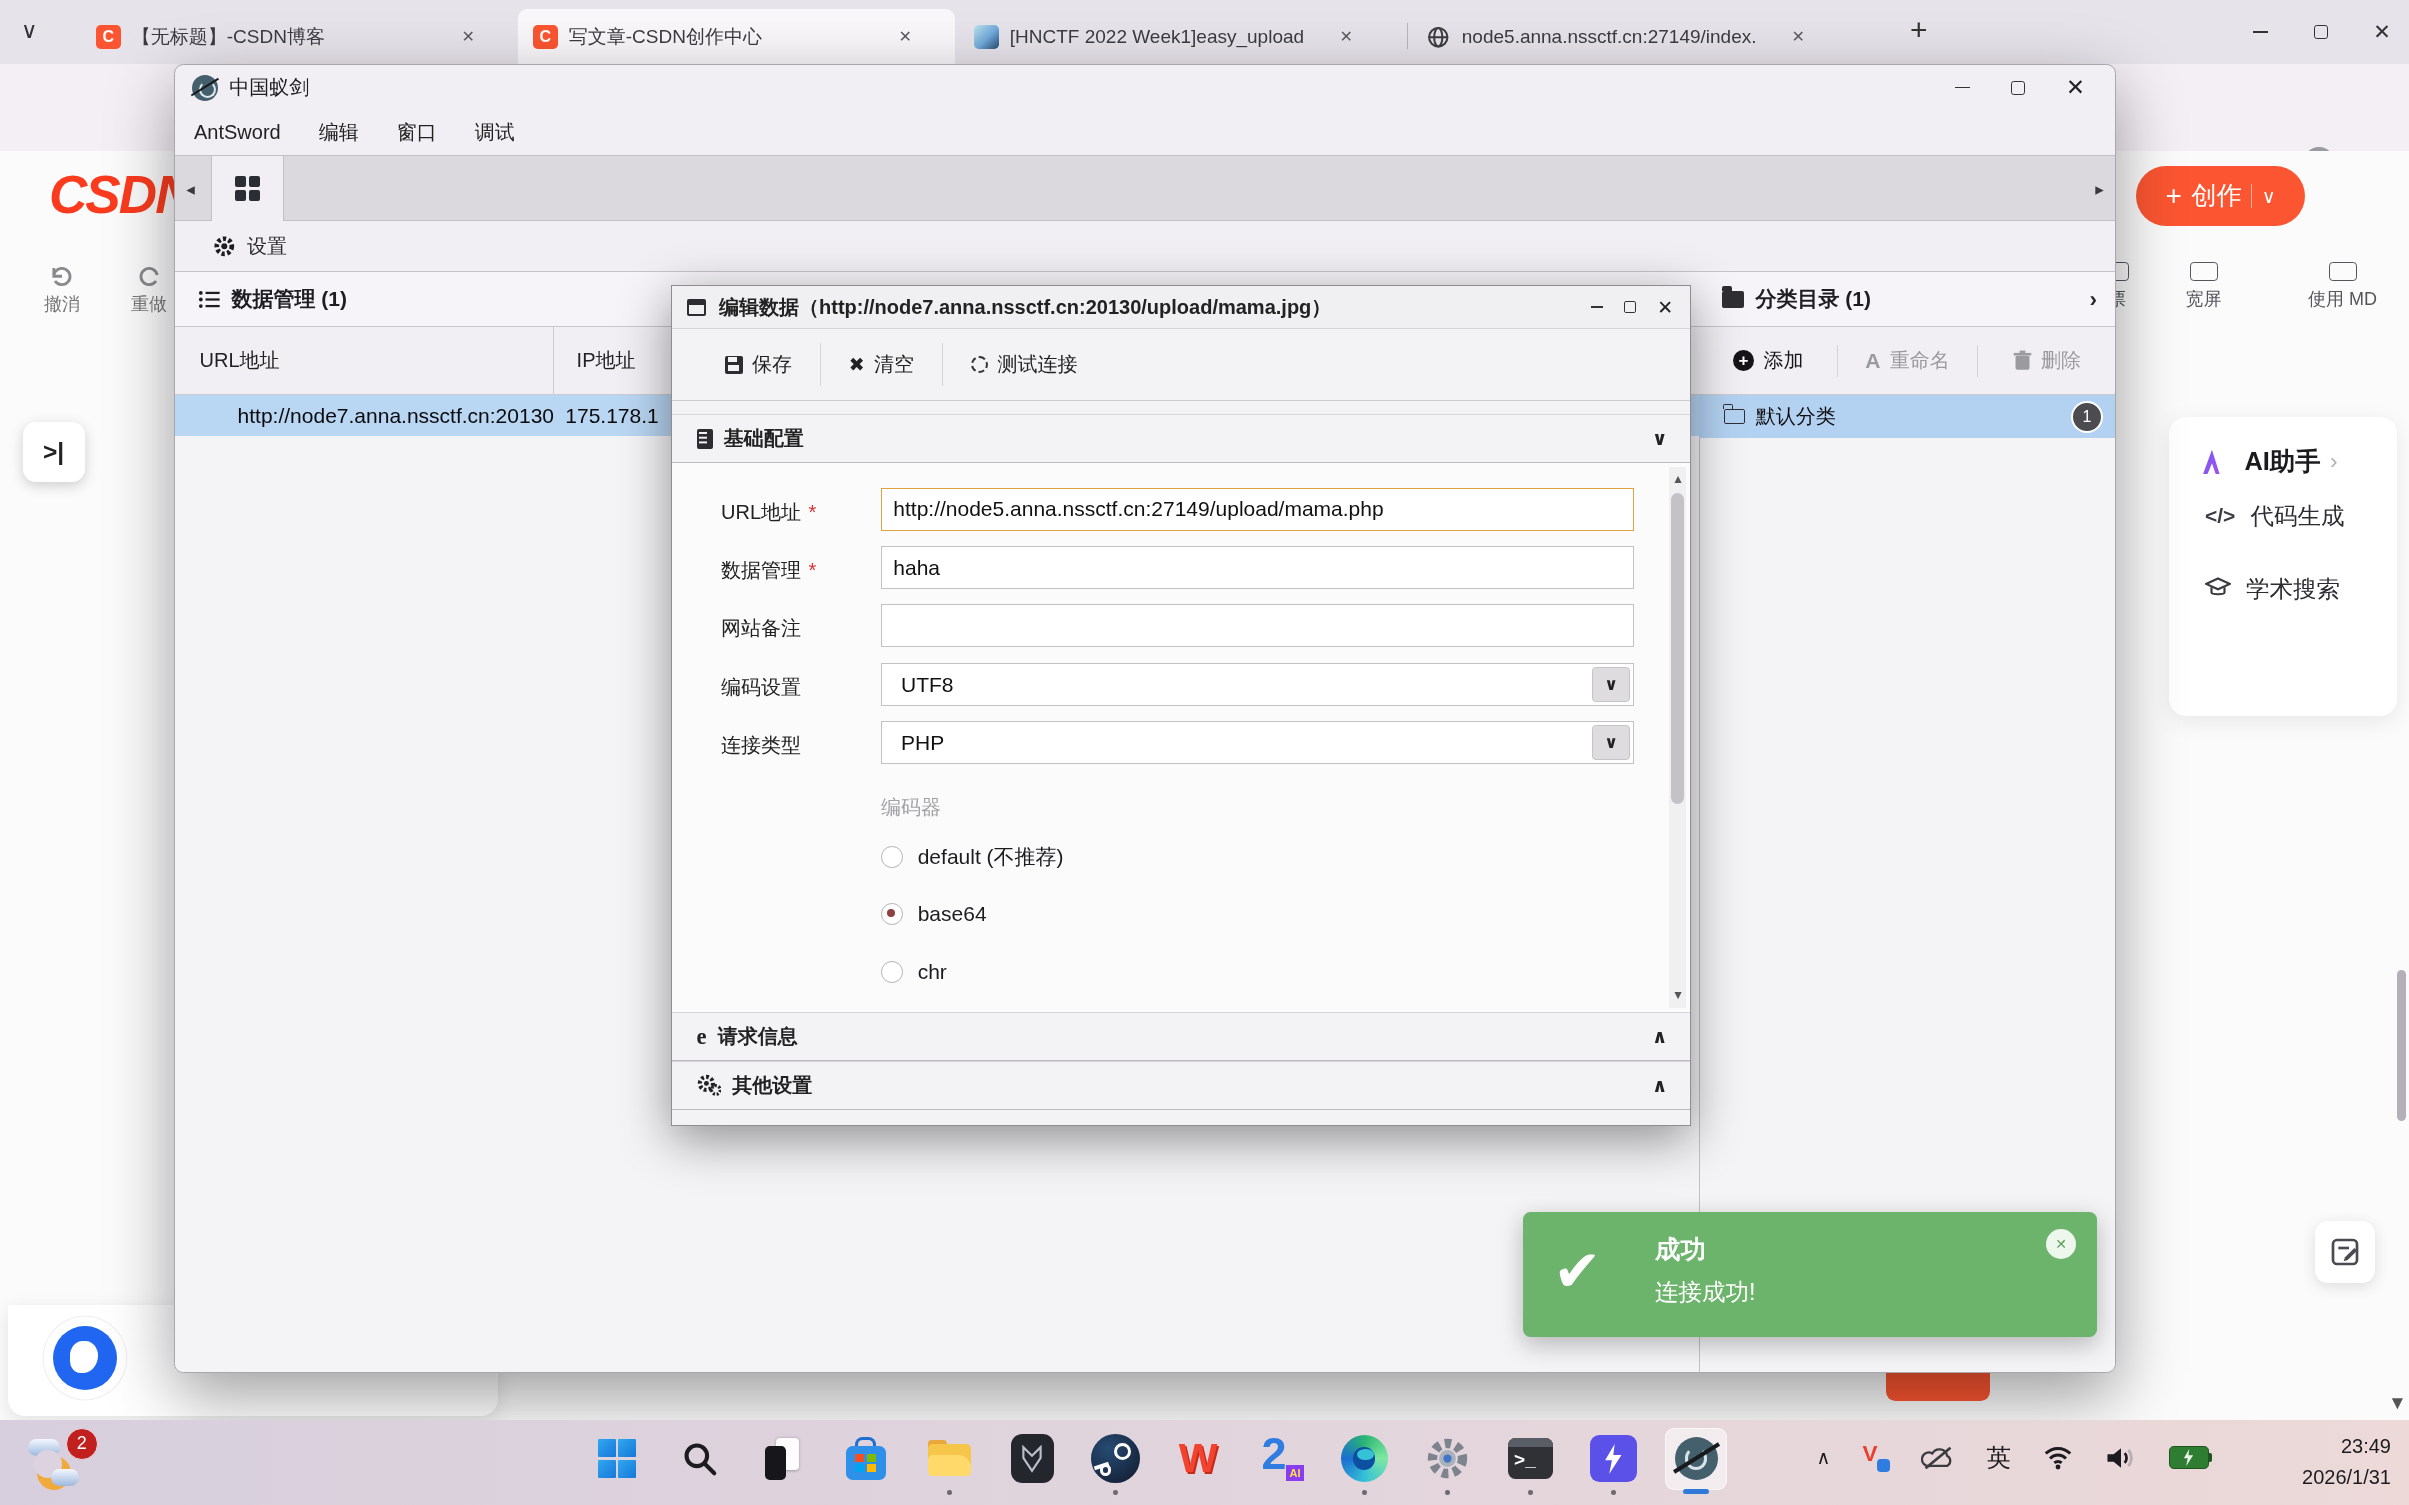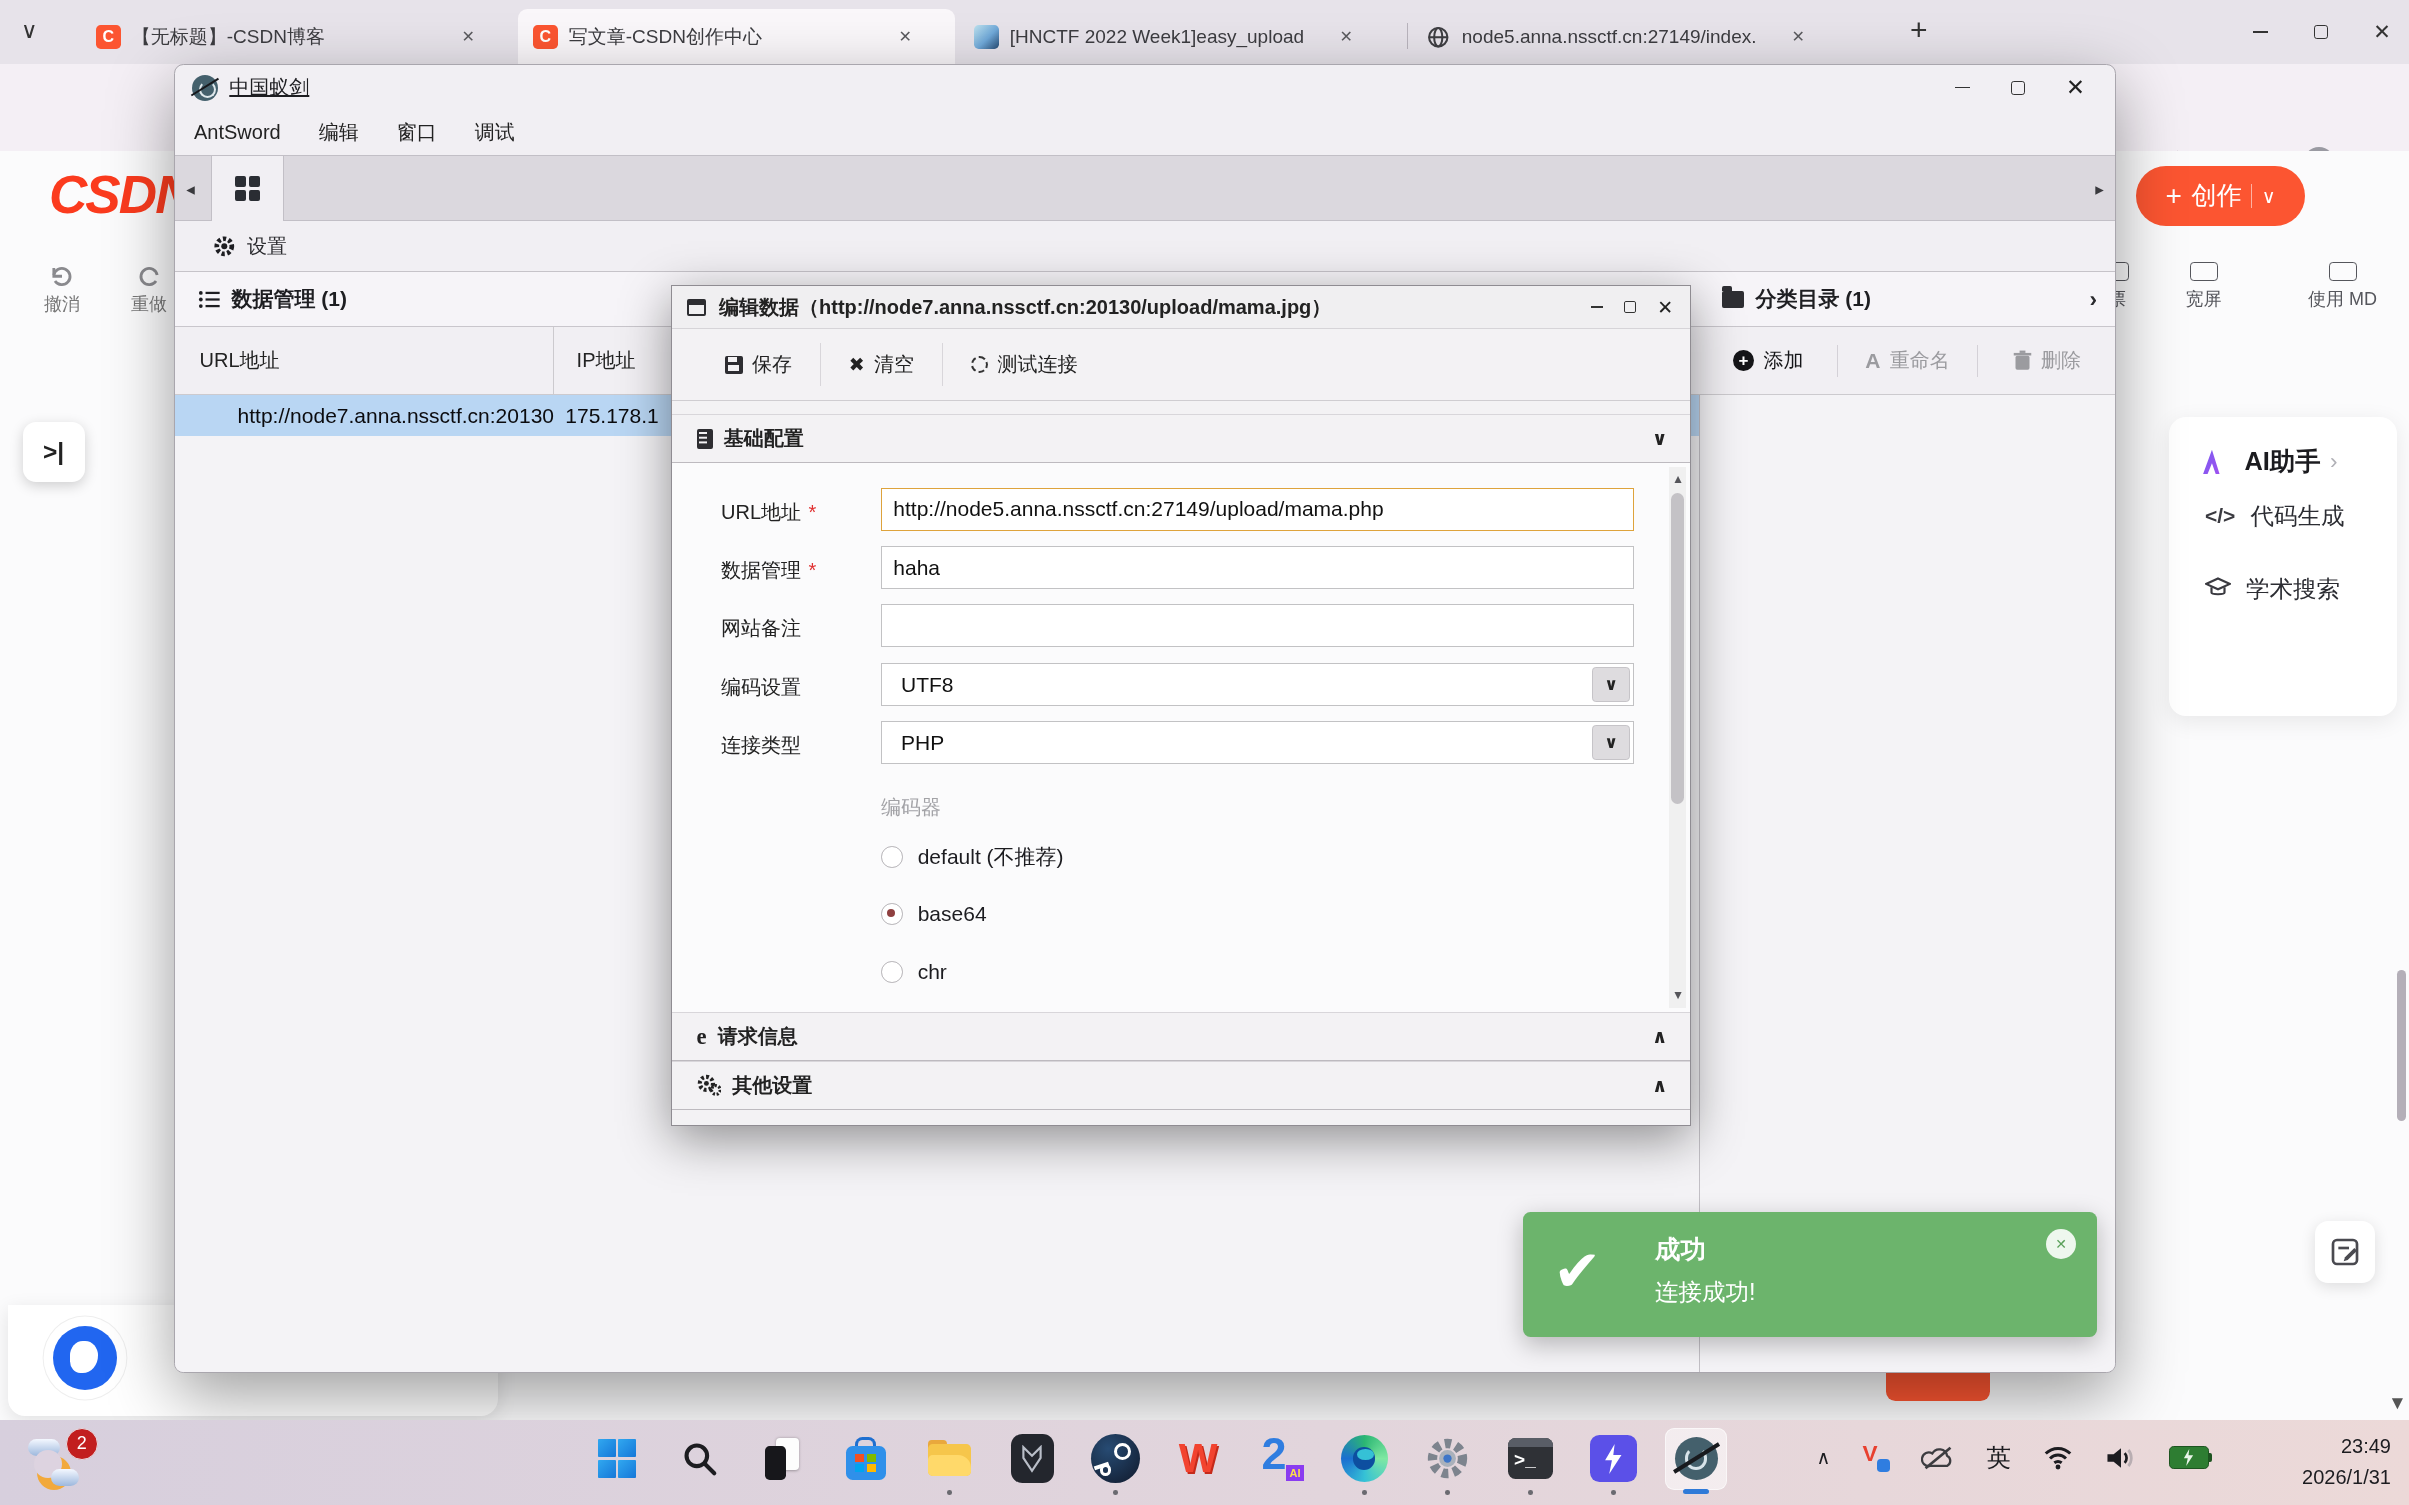--- a/index.html
+++ b/index.html
@@ -66,21 +66,21 @@
     background:#fc5531; border-radius:9.4px; }
   .pg-scroll { position:absolute; left:2397px; top:819px; width:8.5px; height:151px;
     background:#b4afb8; border-radius:4.7px; }
   .pg-downarrow { position:absolute; left:2388px; top:1241px; font-size:19px; color:#555; }
 
   
   .asw { position:absolute; left:174px; top:64px; width:1942px; height:1309px;
     background:#f1eff3; border:0.9px solid #a9a6ad; border-radius:9.4px;
     box-shadow:0 22.6px 66px rgba(0,0,0,.38); overflow:hidden; }
   .asw-titlebar { position:relative; height:45px; display:flex; align-items:center;
-    padding-left:17px; gap:11.3px; font-size:20px; color:#1d1d21;text-decoration:underline; }
+    padding-left:17px; gap:11.3px; font-size:20px; color:#1d1d21; }
   .asw-logo { width:26px; height:26px; border-radius:50%; background:#44606c; position:relative; flex:none;}
   .asw-logo::before { content:""; position:absolute; left:6.6px; top:6.6px; width:13px; height:13px;
     border:2.4px solid #dfe8ec; border-radius:50%; border-top-color:transparent; }
   .asw-logo::after { content:""; position:absolute; left:-2.8px; top:11.3px; width:32px; height:2.4px;
     background:#17181c; transform:rotate(-32deg); }
   .asw-ctls { position:absolute; right:13px; top:0; height:45px; display:flex; gap:41px;
     align-items:center; padding-right:17px; }
   .asw-menubar { height:45px; display:flex; align-items:center; gap:38px; padding-left:19px;
     font-size:20px; color:#222; }
   .asw-tabstrip { position:relative; height:66px; background:#dbd8de; border-top:0.9px solid #c2bfc6;
@@ -434,20 +434,25 @@
         <div class="cat-sep"></div>
         <div class="cat-btn">
           <svg width="19" height="21" viewBox="0 0 16 18">
             <rect x="2" y="5" width="12" height="12" rx="1.5" fill="#9b9b9f"></rect>
             <rect x="0.5" y="2.5" width="15" height="2.2" fill="#9b9b9f"></rect>
             <rect x="5.5" y="0.5" width="5" height="2" fill="#9b9b9f"></rect>
           </svg>
           <span>删除</span>
         </div>
       </div>
+      <div class="cat-item">
+        <span class="folder-line"></span>
+        <span>默认分类</span>
+        <span class="badge">1</span>
+      </div>
     </div>
   </div>
 </div>
 
 <div class="dlg">
   <div class="dlg-titlebar">
     <span class="restore-ico"></span>
     <span>编辑数据（http://node7.anna.nssctf.cn:20130/upload/mama.jpg）</span>
     <div class="dlg-ctls">
       <div class="bar-min"></div>

